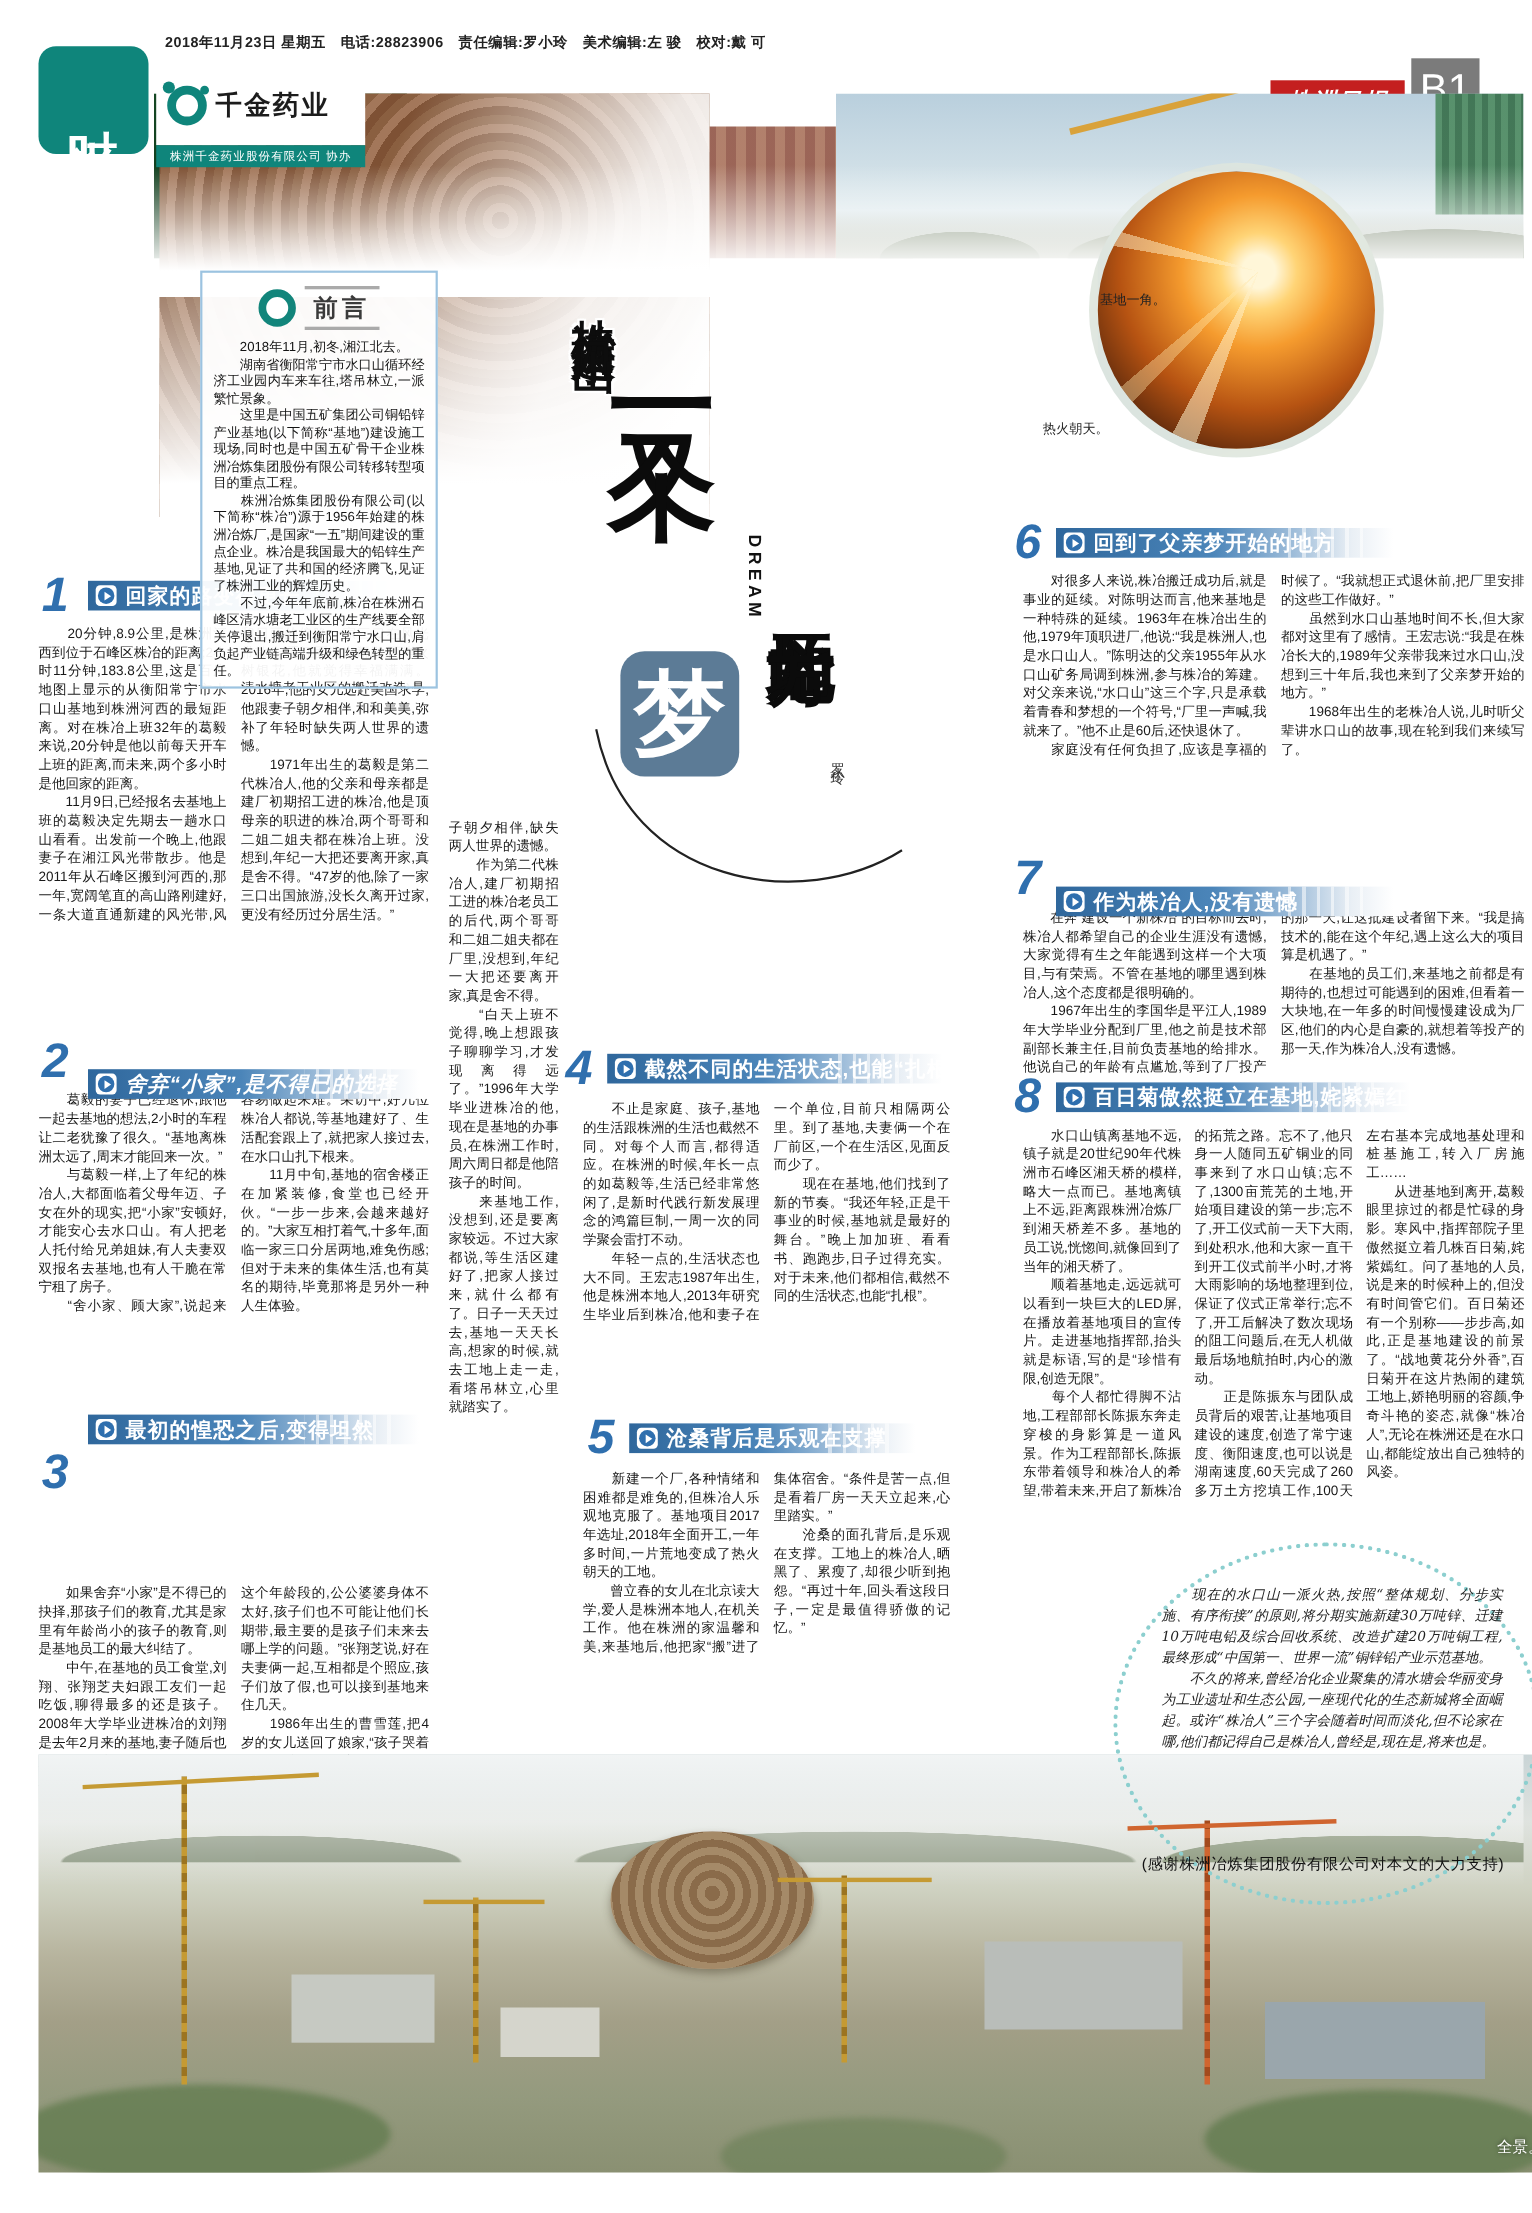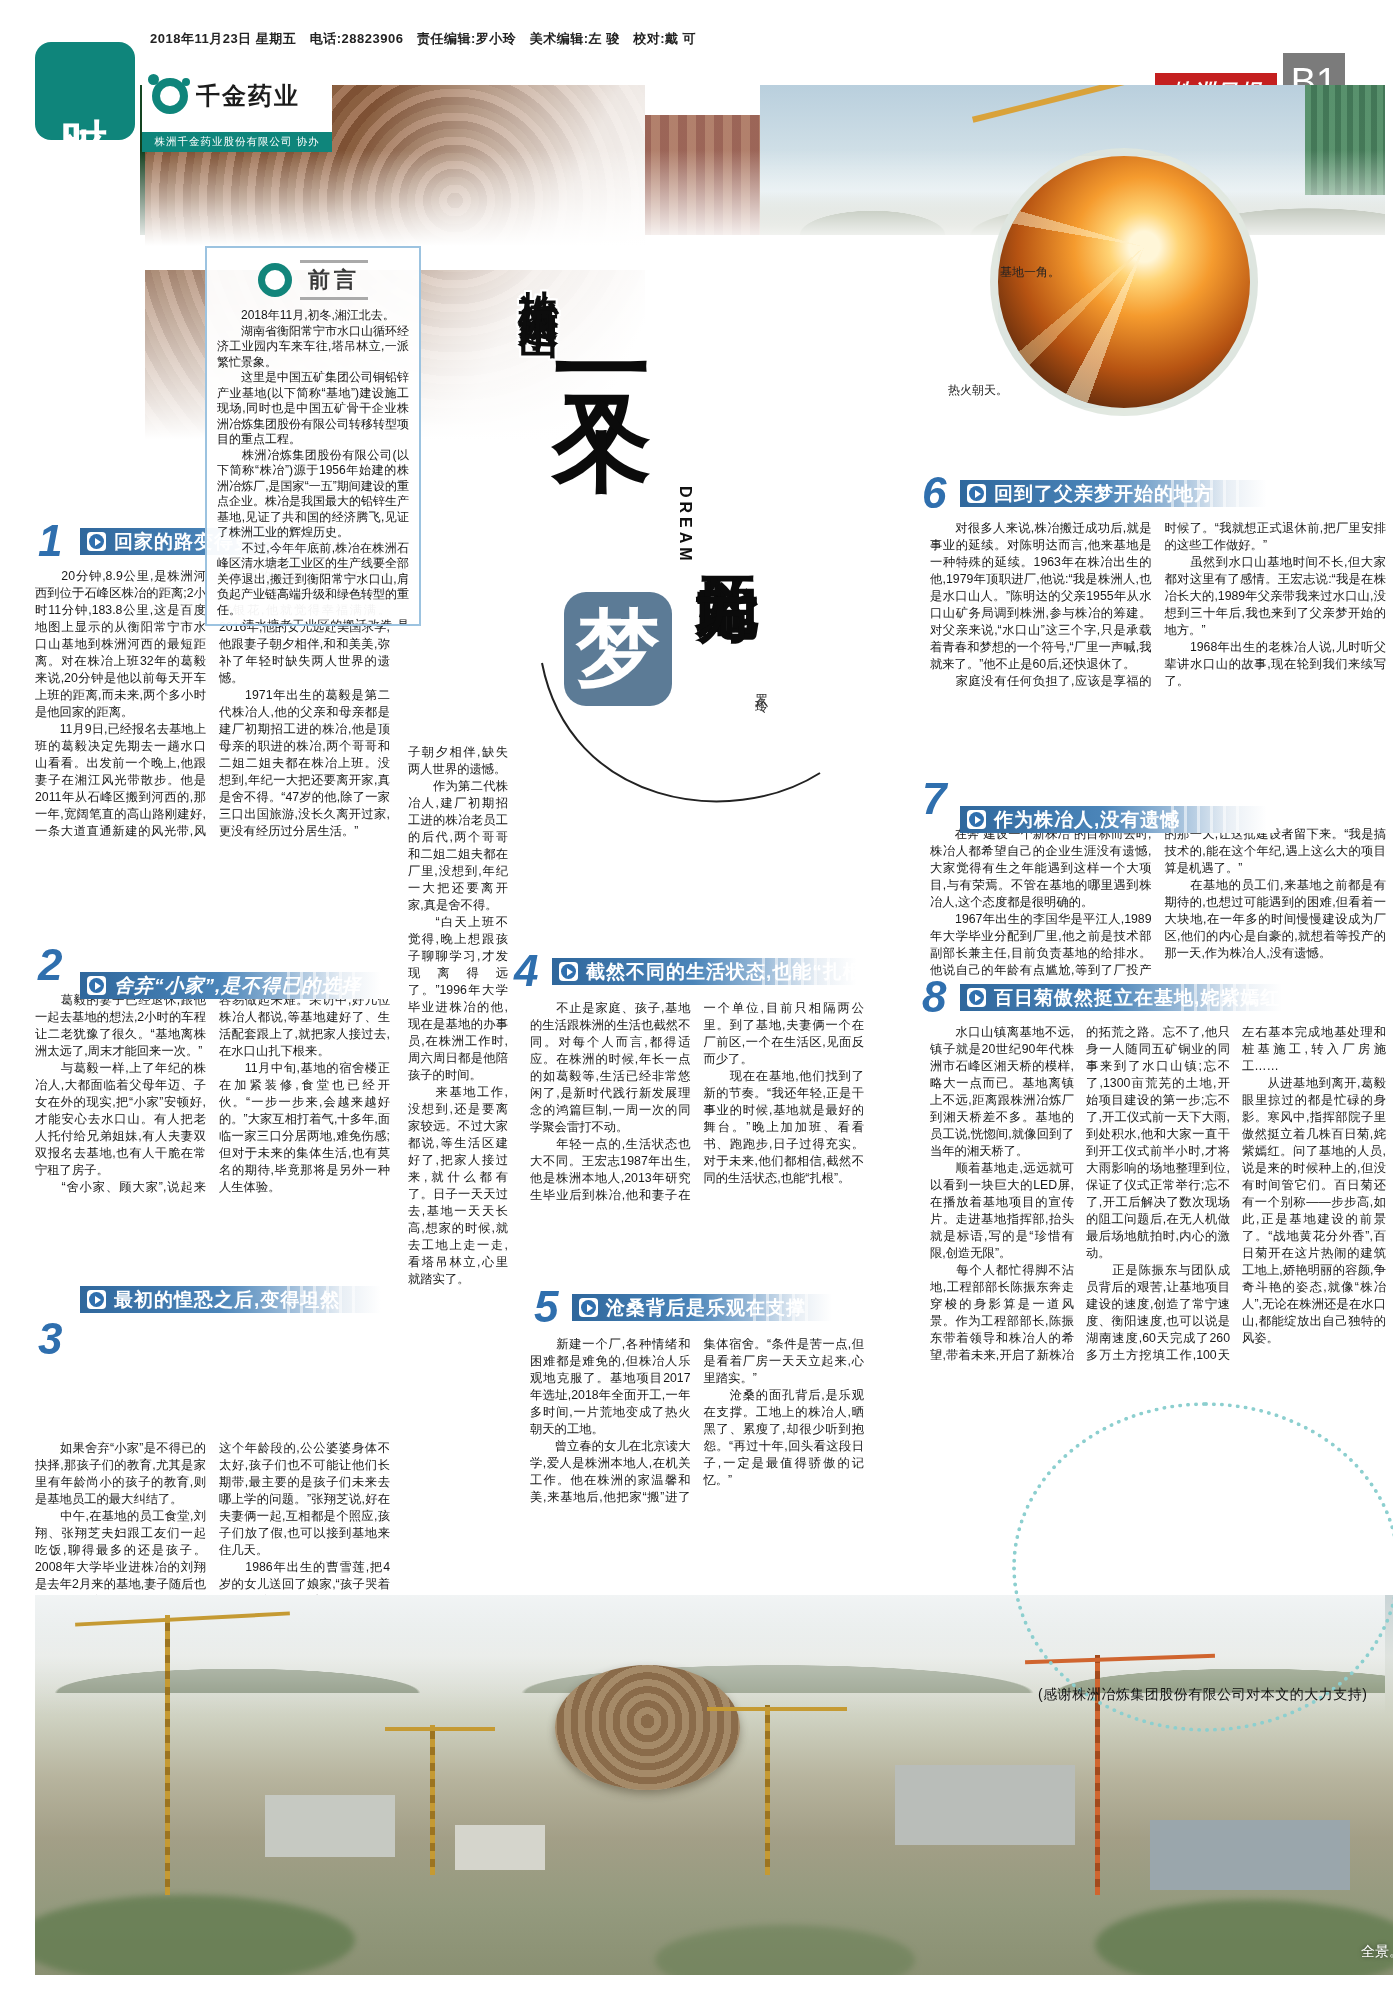--- a/index.html
+++ b/index.html
@@ -44,21 +44,21 @@
   
   .ad{left:142px;top:60px;width:190px;height:72px;background:#fff;display:flex;align-items:center;gap:8px;padding-left:10px;box-sizing:border-box;}
   .adlogo{width:36px;height:36px;border:8px solid #0f857b;border-radius:50%;box-sizing:border-box;position:relative;flex:0 0 auto;}
   .adlogo i{position:absolute;width:11px;height:11px;background:#0f857b;border-radius:50%;left:-12px;top:-12px;}
   .adlogo b{position:absolute;width:8px;height:8px;background:#0f857b;border-radius:50%;right:-10px;top:-8px;}
   .adname{font-size:24px;font-weight:bold;color:#1c1c1c;letter-spacing:2px;}
   .adstrip{left:142px;top:132px;width:190px;height:20px;background:#0f857b;color:#fff;font-size:10.5px;
         display:flex;align-items:center;justify-content:center;letter-spacing:1px;}
   
   .prefbox{left:182px;top:246px;width:216px;height:380px;background:rgba(255,255,255,.95);
-        border:2px solid #9cc3e0;box-sizing:border-box;padding:8px 10px;overflow:hidden;z-index:5;margin-left:23px;}
+        border:2px solid #9cc3e0;box-sizing:border-box;padding:8px 10px;overflow:hidden;z-index:5;}
   .boxlabel{display:flex;align-items:center;justify-content:center;gap:8px;margin:4px 0 8px;}
   .ring{width:20px;height:20px;border:7px solid #12857b;border-radius:50%;background:#fff;flex:0 0 auto;}
   .labeltxt{font-size:22px;font-weight:bold;color:#3a3a3a;border-top:3px solid #aaa;border-bottom:3px solid #aaa;padding:2px 8px;letter-spacing:4px;}
   .preftext{font-size:12px;line-height:15.5px;text-align:justify;white-space:pre-line;color:#141414;height:318px;overflow:hidden;}
   
   .kicker{left:512px;top:258px;font-size:40px;font-weight:900;color:#0d0d0d;letter-spacing:4px;z-index:6;
         text-shadow:-2px 0 #fff,2px 0 #fff,0 -2px #fff,0 2px #fff,-2px -2px #fff,2px 2px #fff,2px -2px #fff,-2px 2px #fff;}
   .bigtop{left:558px;top:318px;font-size:98px;line-height:.92;font-weight:900;color:#0b0b0b;z-index:6;}
   .dream{left:676px;top:486px;font-size:16px;font-weight:bold;letter-spacing:4px;color:#111;z-index:6;}
   .mengbox{left:564px;top:592px;width:108px;height:114px;background:#5c7b96;border-radius:22px;
@@ -244,20 +244,22 @@
   <span>百日菊傲然挺立在基地,姹紫嫣红</span>
 </div>
 <div class="abs bodytxt c3" style="left:930px;top:1024px;width:456px;height:386px;">　　水口山镇离基地不远,镇子就是20世纪90年代株洲市石峰区湘天桥的模样,略大一点而已。基地离镇上不远,距离跟株洲冶炼厂到湘天桥差不多。基地的员工说,恍惚间,就像回到了当年的湘天桥了。
 　　顺着基地走,远远就可以看到一块巨大的LED屏,在播放着基地项目的宣传片。走进基地指挥部,抬头就是标语,写的是“珍惜有限,创造无限”。
 　　每个人都忙得脚不沾地,工程部部长陈振东奔走穿梭的身影算是一道风景。作为工程部部长,陈振东带着领导和株冶人的希望,带着未来,开启了新株冶的拓荒之路。忘不了,他只身一人随同五矿铜业的同事来到了水口山镇;忘不了,1300亩荒芜的土地,开始项目建设的第一步;忘不了,开工仪式前一天下大雨,到处积水,他和大家一直干到开工仪式前半小时,才将大雨影响的场地整理到位,保证了仪式正常举行;忘不了,开工后解决了数次现场的阻工问题后,在无人机做最后场地航拍时,内心的激动。
 　　正是陈振东与团队成员背后的艰苦,让基地项目建设的速度,创造了常宁速度、衡阳速度,也可以说是湖南速度,60天完成了260多万土方挖填工作,100天左右基本完成地基处理和桩基施工,转入厂房施工……
 　　从进基地到离开,葛毅眼里掠过的都是忙碌的身影。寒风中,指挥部院子里傲然挺立着几株百日菊,姹紫嫣红。问了基地的人员,说是来的时候种上的,但没有时间管它们。百日菊还有一个别称——步步高,如此,正是基地建设的前景了。“战地黄花分外香”,百日菊开在这片热闹的建筑工地上,娇艳明丽的容颜,争奇斗艳的姿态,就像“株冶人”,无论在株洲还是在水口山,都能绽放出自己独特的风姿。</div>
 
 <div class="abs dotcircle"></div>
 <div class="abs postbox">
+  <div class="posttext">　　现在的水口山一派火热,按照“整体规划、分步实施、有序衔接”的原则,将分期实施新建30万吨锌、迁建10万吨电铅及综合回收系统、改造扩建20万吨铜工程,最终形成“中国第一、世界一流”铜锌铅产业示范基地。
+　　不久的将来,曾经冶化企业聚集的清水塘会华丽变身为工业遗址和生态公园,一座现代化的生态新城将全面崛起。或许“株冶人”三个字会随着时间而淡化,但不论家在哪,他们都记得自己是株冶人,曾经是,现在是,将来也是。</div>
 </div>
 <div class="abs credit">(感谢株洲冶炼集团股份有限公司对本文的大力支持)</div>
 
 <div class="abs pano">
   <div class="pn-hills"></div>
   <div class="pn-haze"></div>
   <div class="dome"></div>
   <div class="bld" style="left:230px;top:200px;width:130px;height:62px;"></div>
   <div class="bld" style="left:860px;top:170px;width:180px;height:80px;background:#b9bdb9;"></div>
   <div class="bld" style="left:1115px;top:225px;width:200px;height:70px;background:#9aa6ac;"></div>

